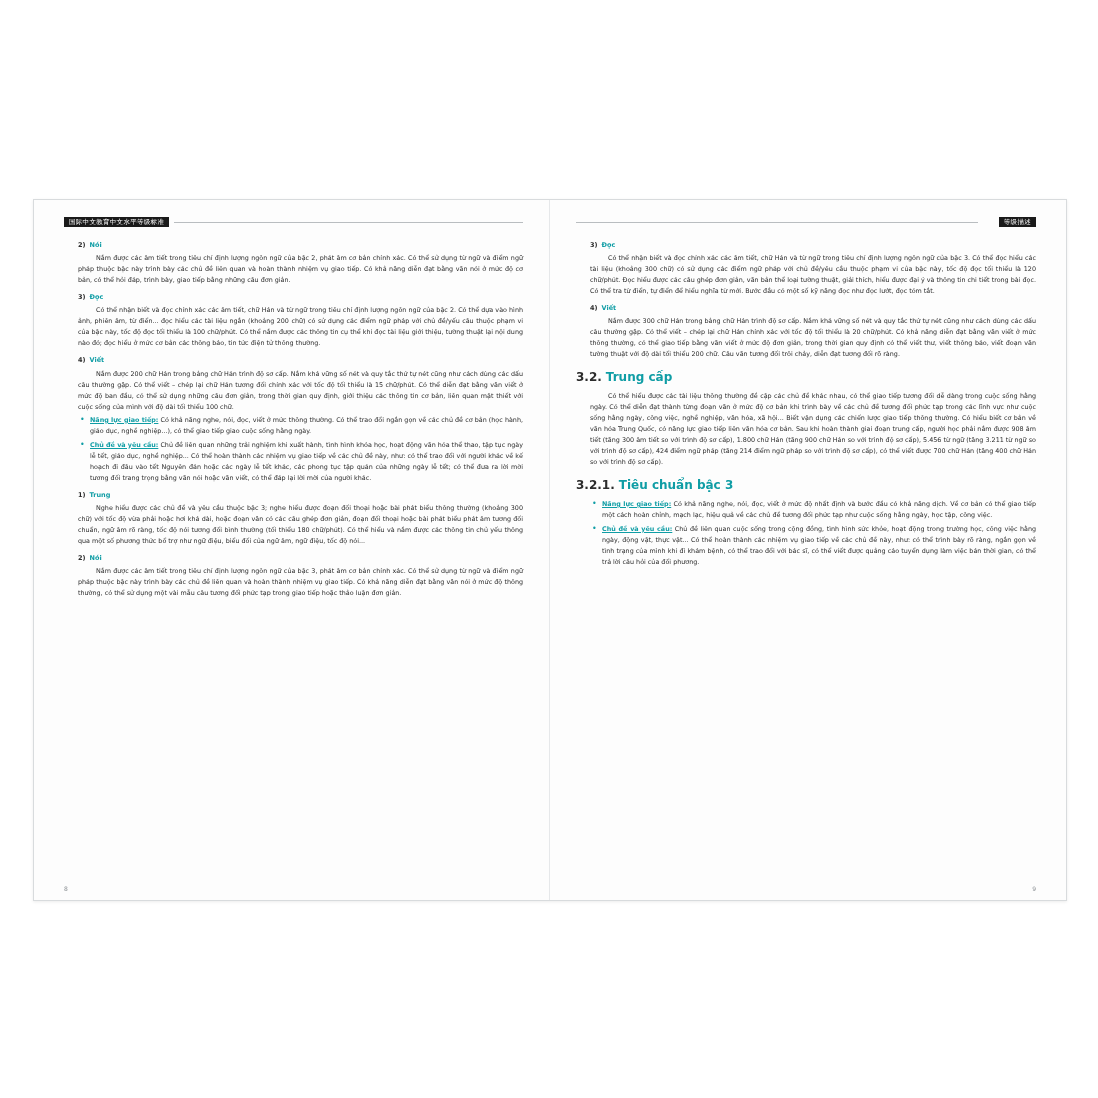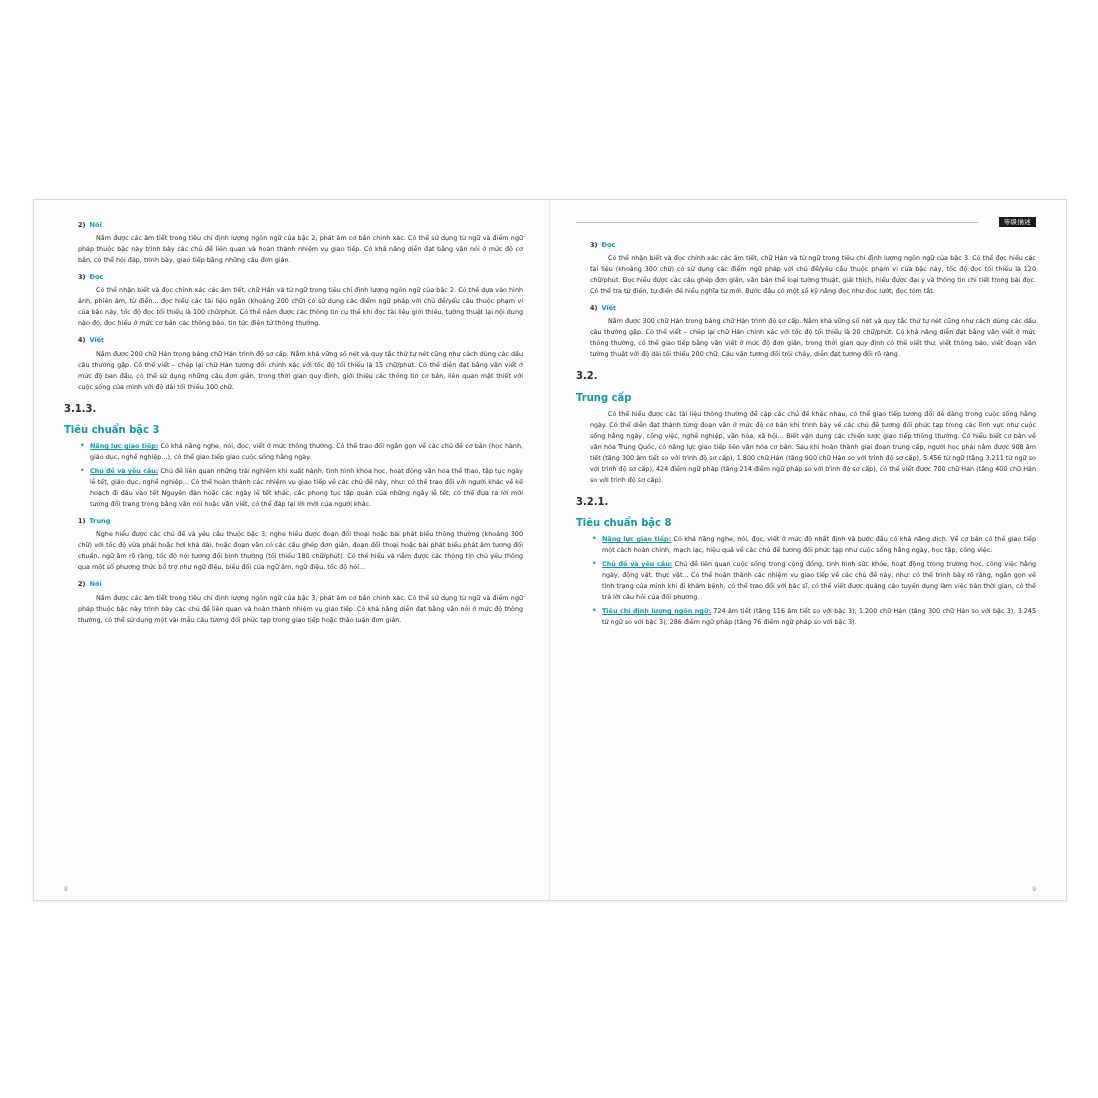--- a/index.html
+++ b/index.html
@@ -68,25 +68,24 @@
   .page.right .hdr-rule { margin-right: 5px; }
   .content {
     font-size: 6.4px;
     line-height: 1.72;
     color: #2b2b2b;
     text-align: justify;
   }
   .sec-head {
     color: #0f9da5;
     font-weight: bold;
-    font-size: 10px;
+    font-size: 12px;
     margin: 7px 0 3px 0;
     display: flex;
     gap: 4px;
-    flex-direction: column;
   }
   .sec-head .num { color: #2b2b2b; font-weight: bold; }
   .sub-head {
     color: #0f9da5;
     font-weight: bold;
     font-size: 6.5px;
     margin: 6px 0 2px 14px;
     display: flex;
     gap: 4px;
   }
@@ -125,40 +124,40 @@
   .page.left .page-num { left: 30px; }
   .page.right .page-num { right: 30px; }
 </style>
 </head>
 <body>
 
 <div class="page-wrap">
   <div class="spread">
 
     <div class="page left">
+      <div class="page-header">
+        <span class="hdr-tag">国际中文教育中文水平等级标准</span>
+        <span class="hdr-rule"></span>
+      </div>
       <div class="content" id="left-content">
           <div class="sub-head">
             <span class="num">2)</span>
             <span>Nói</span>
           </div>
           <p class="para">Nắm được các âm tiết trong tiêu chí định lượng ngôn ngữ của bậc 2, phát âm cơ bản chính xác. Có thể sử dụng từ ngữ và điểm ngữ pháp thuộc bậc này trình bày các chủ đề liên quan và hoàn thành nhiệm vụ giao tiếp. Có khả năng diễn đạt bằng văn nói ở mức độ cơ bản, có thể hỏi đáp, trình bày, giao tiếp bằng những câu đơn giản.</p>
           <div class="sub-head">
             <span class="num">3)</span>
             <span>Đọc</span>
           </div>
           <p class="para">Có thể nhận biết và đọc chính xác các âm tiết, chữ Hán và từ ngữ trong tiêu chí định lượng ngôn ngữ của bậc 2. Có thể dựa vào hình ảnh, phiên âm, từ điển... đọc hiểu các tài liệu ngắn (khoảng 200 chữ) có sử dụng các điểm ngữ pháp với chủ đề/yếu câu thuộc phạm vi của bậc này, tốc độ đọc tối thiểu là 100 chữ/phút. Có thể nắm được các thông tin cụ thể khi đọc tài liệu giới thiệu, tường thuật lại nội dung nào đó; đọc hiểu ở mức cơ bản các thông báo, tin tức điện tử thông thường.</p>
           <div class="sub-head">
             <span class="num">4)</span>
             <span>Viết</span>
           </div>
           <p class="para">Nắm được 200 chữ Hán trong bảng chữ Hán trình độ sơ cấp. Nắm khá vững số nét và quy tắc thứ tự nét cũng như cách dùng các dấu câu thường gặp. Có thể viết – chép lại chữ Hán tương đối chính xác với tốc độ tối thiểu là 15 chữ/phút. Có thể diễn đạt bằng văn viết ở mức độ ban đầu, có thể sử dụng những câu đơn giản, trong thời gian quy định, giới thiệu các thông tin cơ bản, liên quan mật thiết với cuộc sống của mình với độ dài tối thiểu 100 chữ.</p>
-          <div class="sec-head">
-            <span class="num">3.1.3.</span>
-            <span>Tiêu chuẩn bậc 3</span>
-          </div>
           <p class="bullet"><span class="lead">Năng lực giao tiếp:</span><span> Có khả năng nghe, nói, đọc, viết ở mức thông thường. Có thể trao đổi ngắn gọn về các chủ đề cơ bản (học hành, giáo dục, nghề nghiệp...), có thể giao tiếp giao cuộc sống hằng ngày.</span></p>
           <p class="bullet"><span class="lead">Chủ đề và yêu cầu:</span><span> Chủ đề liên quan những trải nghiệm khi xuất hành, tình hình khóa học, hoạt động văn hóa thể thao, tập tục ngày lễ tết, giáo dục, nghề nghiệp... Có thể hoàn thành các nhiệm vụ giao tiếp về các chủ đề này, như: có thể trao đổi với người khác về kế hoạch đi đâu vào tết Nguyên đán hoặc các ngày lễ tết khác, các phong tục tập quán của những ngày lễ tết; có thể đưa ra lời mời tương đối trang trọng bằng văn nói hoặc văn viết, có thể đáp lại lời mời của người khác.</span></p>
           <div class="sub-head">
             <span class="num">1)</span>
             <span>Trung</span>
           </div>
           <p class="para">Nghe hiểu được các chủ đề và yêu cầu thuộc bậc 3; nghe hiểu được đoạn đối thoại hoặc bài phát biểu thông thường (khoảng 300 chữ) với tốc độ vừa phải hoặc hơi khá dài, hoặc đoạn văn có các câu ghép đơn giản, đoạn đối thoại hoặc bài phát biểu phát âm tương đối chuẩn, ngữ âm rõ ràng, tốc độ nói tương đối bình thường (tối thiểu 180 chữ/phút). Có thể hiểu và nắm được các thông tin chủ yếu thông qua một số phương thức bổ trợ như ngữ điệu, biểu đối của ngữ âm, ngữ điệu, tốc độ nói...</p>
           <div class="sub-head">
             <span class="num">2)</span>
             <span>Nói</span>
@@ -184,23 +183,22 @@
             <span>Viết</span>
           </div>
           <p class="para">Nắm được 300 chữ Hán trong bảng chữ Hán trình độ sơ cấp. Nắm khá vững số nét và quy tắc thứ tự nét cũng như cách dùng các dấu câu thường gặp. Có thể viết – chép lại chữ Hán chính xác với tốc độ tối thiểu là 20 chữ/phút. Có khả năng diễn đạt bằng văn viết ở mức thông thường, có thể giao tiếp bằng văn viết ở mức độ đơn giản, trong thời gian quy định có thể viết thư, viết thông báo, viết đoạn văn tường thuật với độ dài tối thiểu 200 chữ. Câu văn tương đối trôi chảy, diễn đạt tương đối rõ ràng.</p>
           <div class="sec-head">
             <span class="num">3.2.</span>
             <span>Trung cấp</span>
           </div>
           <p class="para">Có thể hiểu được các tài liệu thông thường đề cập các chủ đề khác nhau, có thể giao tiếp tương đối dễ dàng trong cuộc sống hằng ngày. Có thể diễn đạt thành từng đoạn văn ở mức độ cơ bản khi trình bày về các chủ đề tương đối phức tạp trong các lĩnh vực như cuộc sống hằng ngày, công việc, nghề nghiệp, văn hóa, xã hội... Biết vận dụng các chiến lược giao tiếp thông thường. Có hiểu biết cơ bản về văn hóa Trung Quốc, có năng lực giao tiếp liên văn hóa cơ bản. Sau khi hoàn thành giai đoạn trung cấp, người học phải nắm được 908 âm tiết (tăng 300 âm tiết so với trình độ sơ cấp), 1.800 chữ Hán (tăng 900 chữ Hán so với trình độ sơ cấp), 5.456 từ ngữ (tăng 3.211 từ ngữ so với trình độ sơ cấp), 424 điểm ngữ pháp (tăng 214 điểm ngữ pháp so với trình độ sơ cấp), có thể viết được 700 chữ Hán (tăng 400 chữ Hán so với trình độ sơ cấp).</p>
           <div class="sec-head">
             <span class="num">3.2.1.</span>
-            <span>Tiêu chuẩn bậc 8</span>
+            <span>Tiêu chuẩn bậc 3</span>
           </div>
           <p class="bullet"><span class="lead">Năng lực giao tiếp:</span><span> Có khả năng nghe, nói, đọc, viết ở mức độ nhất định và bước đầu có khả năng dịch. Về cơ bản có thể giao tiếp một cách hoàn chỉnh, mạch lạc, hiệu quả về các chủ đề tương đối phức tạp như cuộc sống hằng ngày, học tập, công việc.</span></p>
           <p class="bullet"><span class="lead">Chủ đề và yêu cầu:</span><span> Chủ đề liên quan cuộc sống trong cộng đồng, tình hình sức khỏe, hoạt động trong trường học, công việc hằng ngày, động vật, thực vật... Có thể hoàn thành các nhiệm vụ giao tiếp về các chủ đề này, như: có thể trình bày rõ ràng, ngắn gọn về tình trạng của mình khi đi khám bệnh, có thể trao đổi với bác sĩ, có thể viết được quảng cáo tuyển dụng làm việc bán thời gian, có thể trả lời câu hỏi của đối phương.</span></p>
-          <p class="bullet"><span class="lead">Tiêu chí định lượng ngôn ngữ:</span><span> 724 âm tiết (tăng 116 âm tiết so với bậc 3), 1.200 chữ Hán (tăng 300 chữ Hán so với bậc 3), 3.245 từ ngữ so với bậc 3), 286 điểm ngữ pháp (tăng 76 điểm ngữ pháp so với bậc 3).</span></p>
         </div>
       <div class="page-num">9</div>
     </div>
 
   </div>
 </div>
 
 </body></html>

